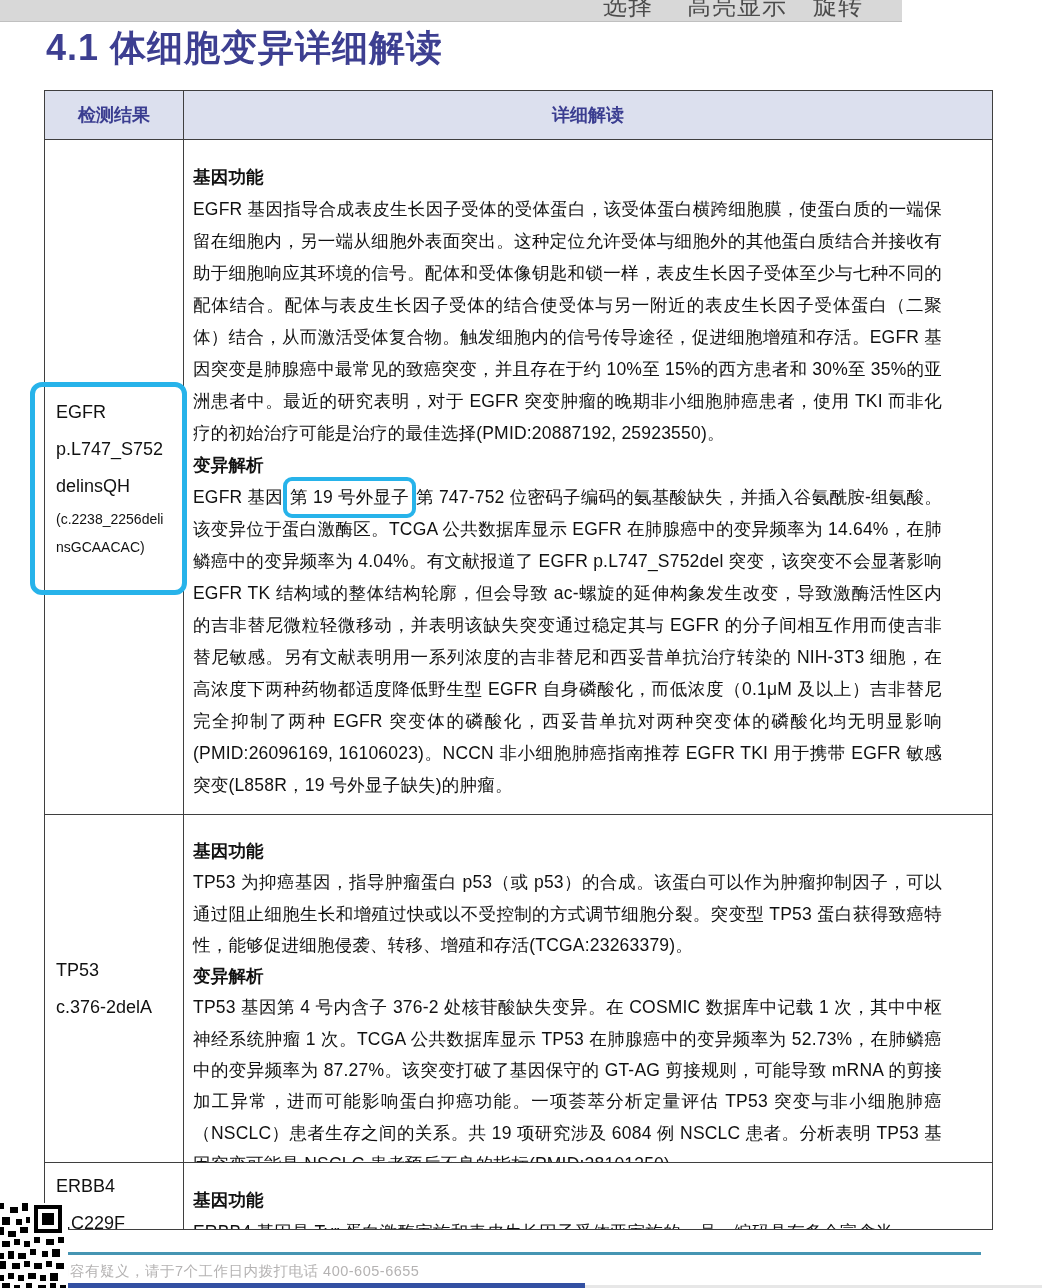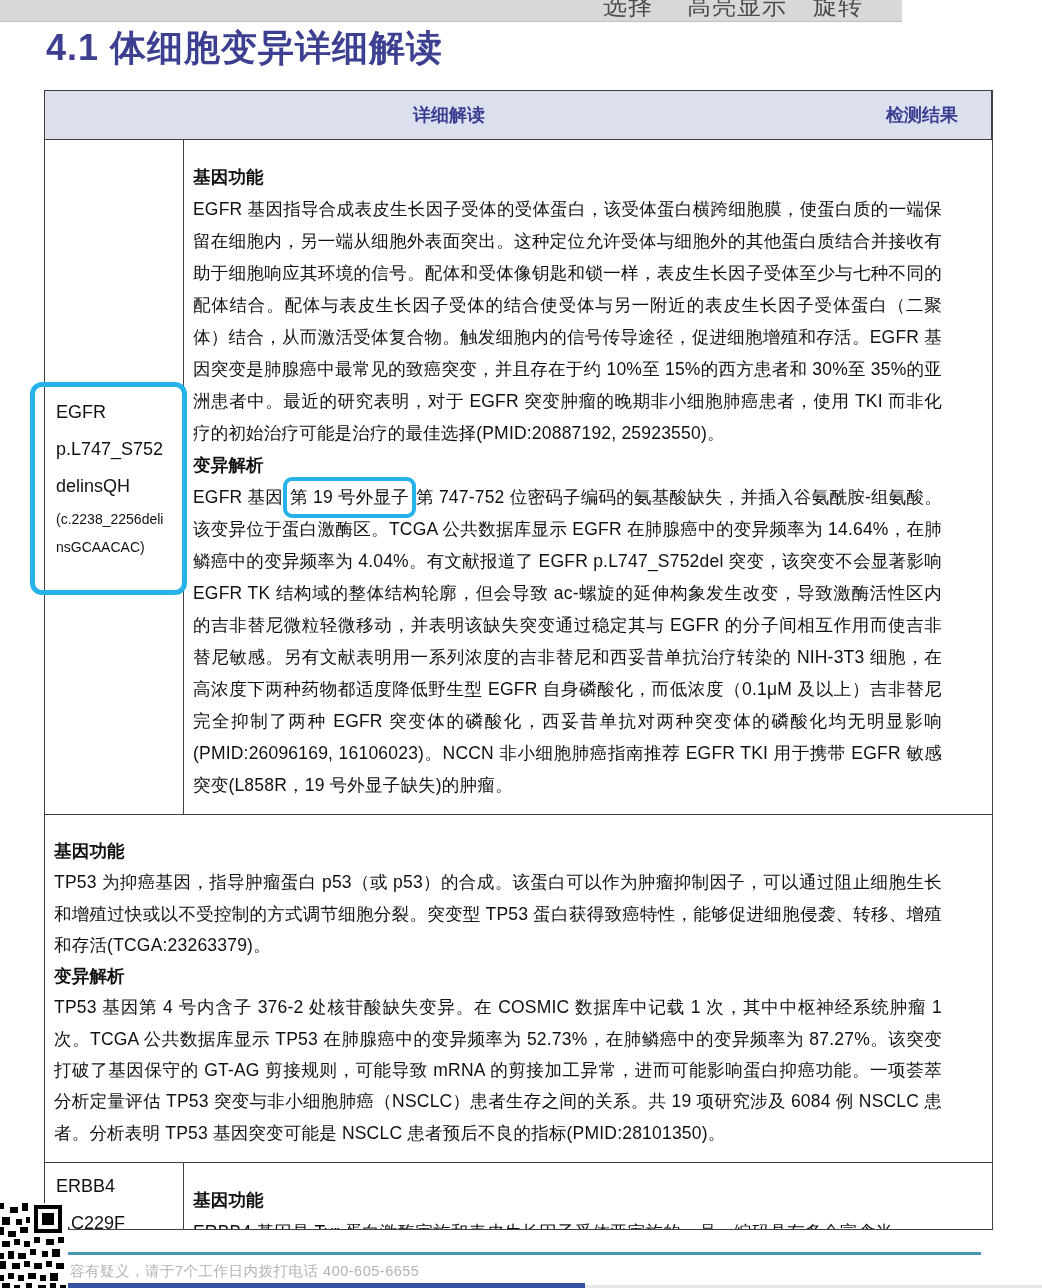--- a/index.html
+++ b/index.html
@@ -65,41 +65,45 @@
     <span class="titem" style="left:687px">高亮显示</span>
     <span class="titem" style="left:813px">旋转</span>
     <span class="titem" style="left:903px">标记</span>
   </div>
 
   <h1 class="page-title">4.1 体细胞变异详细解读</h1>
 
   <div class="gene-table">
 
     <div class="thead">
+      <div class="hcell col-l">检测结果</div>
       <div class="hcell col-r">详细解读</div>
-      <div class="hcell col-l">检测结果</div>
     </div>
 
     <div class="trow row-egfr">
       <div class="rcell">
         <span class="main">EGFR</span>
         <span class="main">p.L747_S752</span>
         <span class="main">delinsQH</span>
         <span class="sub">(c.2238_2256deli</span>
         <span class="sub">nsGCAACAC)</span>
       </div>
       <div class="dcell">
         <p><span class="sec-h">基因功能</span></p>
         <p>EGFR 基因指导合成表皮生长因子受体的受体蛋白，该受体蛋白横跨细胞膜，使蛋白质的一端保留在细胞内，另一端从细胞外表面突出。这种定位允许受体与细胞外的其他蛋白质结合并接收有助于细胞响应其环境的信号。配体和受体像钥匙和锁一样，表皮生长因子受体至少与七种不同的配体结合。配体与表皮生长因子受体的结合使受体与另一附近的表皮生长因子受体蛋白（二聚体）结合，从而激活受体复合物。触发细胞内的信号传导途径，促进细胞增殖和存活。EGFR 基因突变是肺腺癌中最常见的致癌突变，并且存在于约 10%至 15%的西方患者和 30%至 35%的亚洲患者中。最近的研究表明，对于 EGFR 突变肿瘤的晚期非小细胞肺癌患者，使用 TKI 而非化疗的初始治疗可能是治疗的最佳选择(PMID:20887192, 25923550)。</p>
         <p><span class="sec-h">变异解析</span></p>
         <p><span>EGFR 基因</span><span class="text-highlight">第 19 号外显子</span><span>第 747-752 位密码子编码的氨基酸缺失，并插入谷氨酰胺-组氨酸。该变异位于蛋白激酶区。TCGA 公共数据库显示 EGFR 在肺腺癌中的变异频率为 14.64%，在肺鳞癌中的变异频率为 4.04%。有文献报道了 EGFR p.L747_S752del 突变，该突变不会显著影响 EGFR TK 结构域的整体结构轮廓，但会导致 ac-螺旋的延伸构象发生改变，导致激酶活性区内的吉非替尼微粒轻微移动，并表明该缺失突变通过稳定其与 EGFR 的分子间相互作用而使吉非替尼敏感。另有文献表明用一系列浓度的吉非替尼和西妥昔单抗治疗转染的 NIH-3T3 细胞，在高浓度下两种药物都适度降低野生型 EGFR 自身磷酸化，而低浓度（0.1μM 及以上）吉非替尼完全抑制了两种 EGFR 突变体的磷酸化，西妥昔单抗对两种突变体的磷酸化均无明显影响(PMID:26096169, 16106023)。NCCN 非小细胞肺癌指南推荐 EGFR TKI 用于携带 EGFR 敏感突变(L858R，19 号外显子缺失)的肿瘤。</span></p>
       </div>
     </div>
 
     <div class="trow row-tp53">
+      <div class="rcell">
+        <span class="main">TP53</span>
+        <span class="main">c.376-2delA</span>
+      </div>
       <div class="dcell">
         <p><span class="sec-h">基因功能</span></p>
         <p>TP53 为抑癌基因，指导肿瘤蛋白 p53（或 p53）的合成。该蛋白可以作为肿瘤抑制因子，可以通过阻止细胞生长和增殖过快或以不受控制的方式调节细胞分裂。突变型 TP53 蛋白获得致癌特性，能够促进细胞侵袭、转移、增殖和存活(TCGA:23263379)。</p>
         <p><span class="sec-h">变异解析</span></p>
         <p>TP53 基因第 4 号内含子 376-2 处核苷酸缺失变异。在 COSMIC 数据库中记载 1 次，其中中枢神经系统肿瘤 1 次。TCGA 公共数据库显示 TP53 在肺腺癌中的变异频率为 52.73%，在肺鳞癌中的变异频率为 87.27%。该突变打破了基因保守的 GT-AG 剪接规则，可能导致 mRNA 的剪接加工异常，进而可能影响蛋白抑癌功能。一项荟萃分析定量评估 TP53 突变与非小细胞肺癌（NSCLC）患者生存之间的关系。共 19 项研究涉及 6084 例 NSCLC 患者。分析表明 TP53 基因突变可能是 NSCLC 患者预后不良的指标(PMID:28101350)。</p>
       </div>
     </div>
 
     <div class="trow row-erbb4">
       <div class="rcell">

